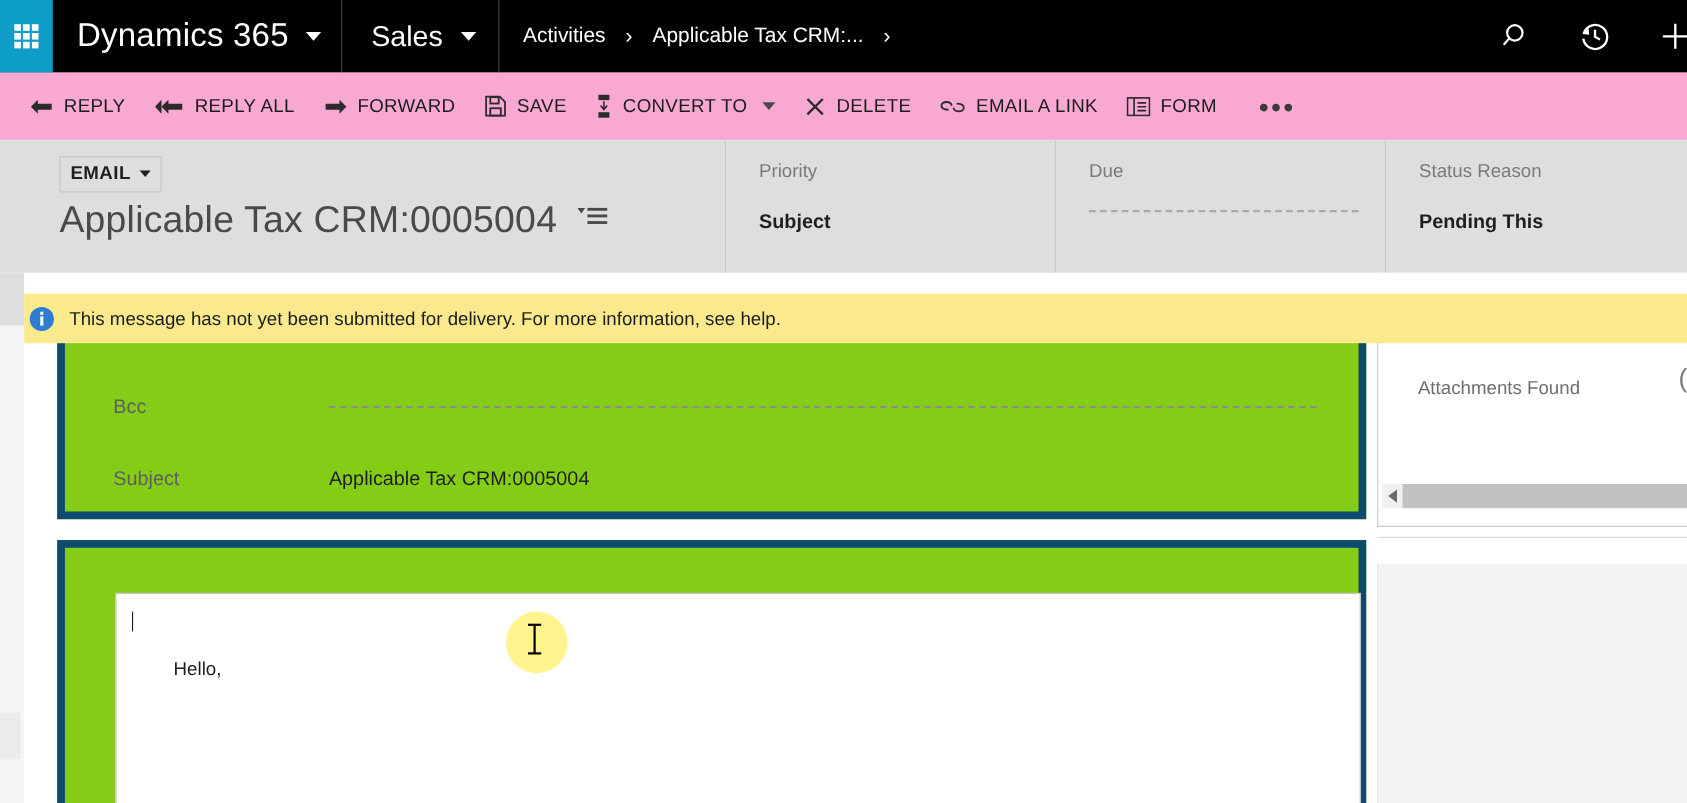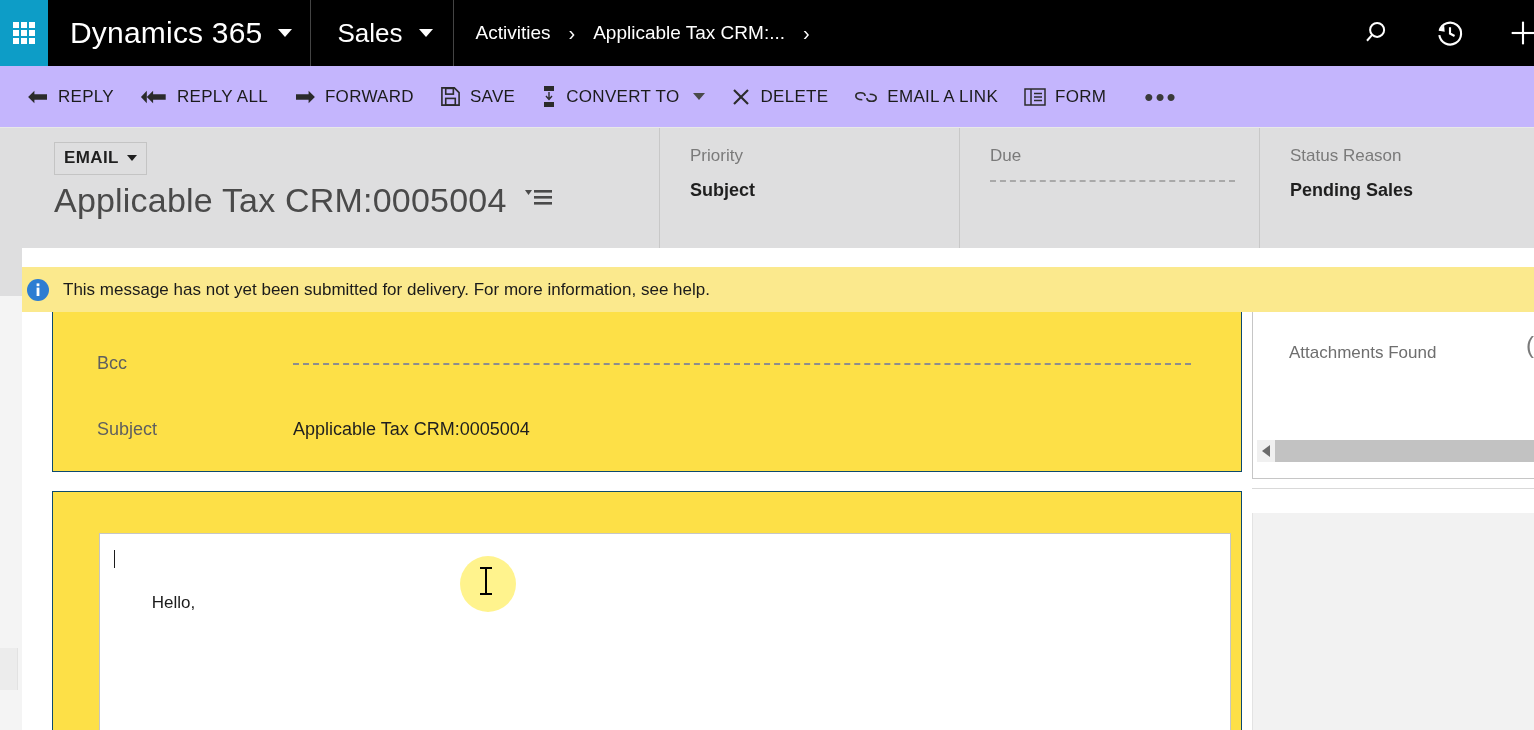--- a/index.html
+++ b/index.html
@@ -72,21 +72,21 @@
   .nav-icons {
     display: flex; align-items: center; gap: 40px;
     padding-right: 0px; margin-right: -6px;
   }
   .nav-icon { color: #ffffff; display: flex; align-items: center; }
 
   
   .cmdbar {
     position: absolute; top: 66px; left: 0;
     width: 1534px; height: 62px;
-    background: #c4b5fd;
+    background: #f9a8d4;
     border-bottom: 1px solid #e8e8e8;
     display: flex; align-items: center;
     padding-left: 14px;
   }
   .cmd {
     display: flex; align-items: center; gap: 9px;
     padding: 0 13px; height: 46px;
     cursor: pointer; white-space: nowrap;
   }
   .cmd-label {
@@ -138,21 +138,21 @@
     font-size: 34px; font-weight: 300; color: #4a4a4a;
     white-space: nowrap; letter-spacing: .2px;
   }
   .hdr-field {
     flex: 0 0 300px; width: 300px;
     padding: 18px 0 0 30px;
     border-right: 1px solid #c8c8c8;
   }
   .hdr-field.last { border-right: none; flex: 0 0 272px; width: 272px; }
   .hdr-label {
-    font-size: 17px; color: #7a7a7a; font-weight: 400; margin-bottom: 14px;
+    font-size: 17px; color: #7a7a7a; font-weight: 400; margin-bottom: 25px;
   }
   .hdr-value { font-size: 18px; color: #1f1f1f; font-weight: 600; }
   .hdr-dash {
     height: 0; border-top: 2px dashed #a9a9a9;
     width: 245px; margin-top: 13px;
   }
 
   
   .notice {
     position: absolute; top: 267px; left: 22px;
@@ -182,22 +182,22 @@
 
   
   .formarea {
     position: absolute; top: 248px; left: 22px;
     width: 1512px; height: 482px;
     background: #ffffff;
     overflow: hidden;
   }
   .panel {
     position: absolute;
-    border: 1px solid #0c4a6e;
-    background: #fde047;
+    border: 7px solid #0c4a6e;
+    background: #84cc16;
   }
   .panel-addr { left: 30px; top: 34px; width: 1190px; height: 190px; }
   .panel-body { left: 30px; top: 243px; width: 1190px; height: 280px; }
 
   .field-row {
     position: absolute; left: 0; width: 100%;
     display: flex; align-items: center;
   }
   .field-label {
     width: 240px; flex: 0 0 240px;
@@ -463,21 +463,21 @@
     <div class="hdr-value">Subject</div>
   </div>
 
   <div class="hdr-field">
     <div class="hdr-label">Due</div>
     <div class="hdr-dash"></div>
   </div>
 
   <div class="hdr-field last">
     <div class="hdr-label">Status Reason</div>
-    <div class="hdr-value">Pending Sales</div>
+    <div class="hdr-value">Pending This</div>
   </div>
 </div>
 
 <div class="left-rail">
   <div class="rail-top"></div>
   <div class="rail-nub"></div>
 </div>
 
 <div class="formarea">
 

